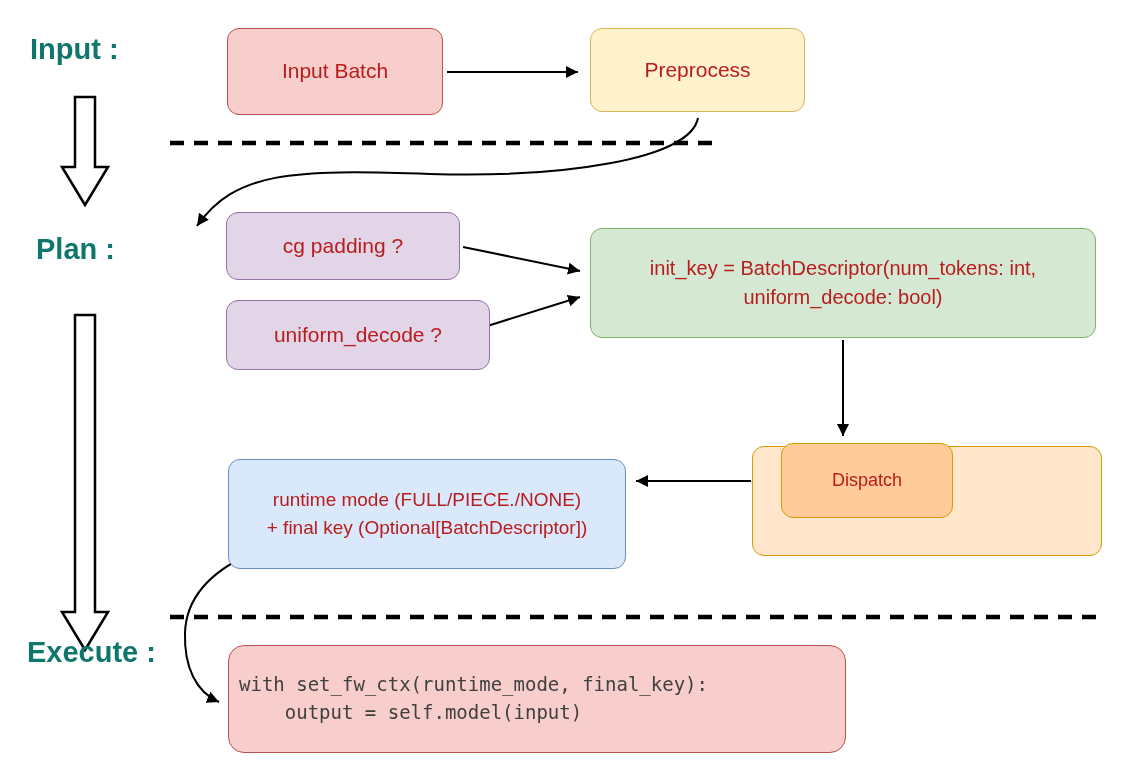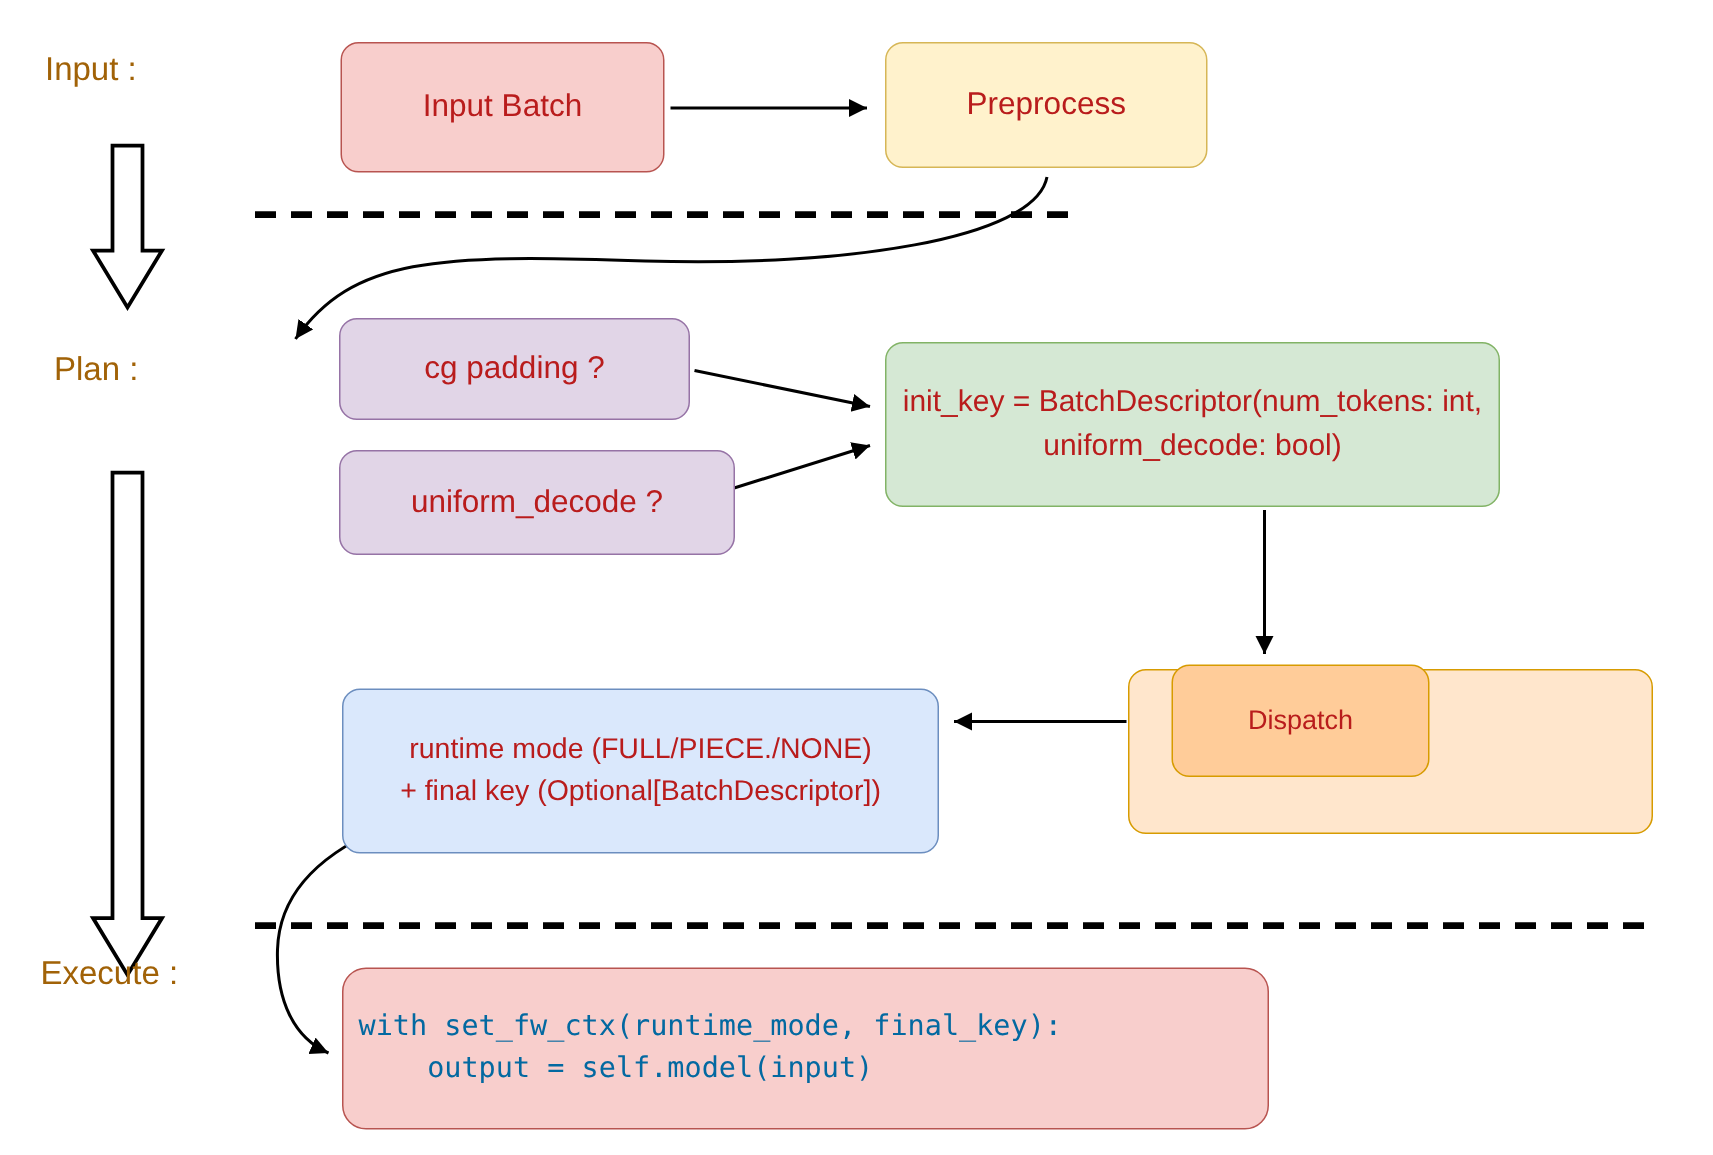--- a/index.html
+++ b/index.html
@@ -6,23 +6,23 @@
   .canvas{
     position:relative;
     width:1142px;height:770px;
     background:#ffffff;
     font-family:"Liberation Sans", sans-serif;
     overflow:hidden;
   }
   .layer{position:absolute;left:0;top:0;width:1142px;height:770px;}
   .stage-label{
     position:absolute;
-    font-weight:normal;
-    font-size:22px;
-    color:#a16207;
+    font-weight:bold;
+    font-size:29px;
+    color:#0f766e;
     white-space:nowrap;
   }
   .node{
     position:absolute;
     border-radius:12px;
     display:flex;
     flex-direction:column;
     align-items:center;
     justify-content:center;
     text-align:right;
@@ -37,21 +37,21 @@
   .green  {background:#d5e8d4;border:1.6px solid #82b366;}
   .blue   {background:#dae8fc;border:1.6px solid #6c8ebf;margin-top:16px;}
   .orange-light{background:#ffe6cc;border:1.6px solid #d79b00;}
   .orange-dark {background:#ffcc99;border:1.6px solid #d79b00;margin-left:24px;}
   .code-box{
     align-items:flex-start;
     justify-content:center;
     text-align:left;
     font-family:"DejaVu Sans Mono","Liberation Mono",monospace;
     font-size:19px;
-    color:#0369a1;
+    color:#404040;
     padding-left:10px;
     white-space:pre;
     border-radius:16px;
   }
   .two-line div{white-space:nowrap;}
 </style>
 </head>
 <body>
 
 <div class="canvas">
@@ -91,21 +91,21 @@
   </div>
 
   <div class="node purple" style="left:226px;top:212px;width:234px;height:68px;">
     <span>cg padding ?</span>
   </div>
 
   <div class="node purple" style="left:226px;top:300px;width:264px;height:70px;">
     <span>uniform_decode ?</span>
   </div>
 
-  <div class="node green two-line" style="left:590px;top:228px;width:410px;height:110px;font-size:20px;">
+  <div class="node green two-line" style="left:590px;top:228px;width:506px;height:110px;font-size:20px;">
     <div>init_key = BatchDescriptor(num_tokens: int,</div>
     <div>uniform_decode: bool)</div>
   </div>
 
   <div class="node orange-light" style="left:752px;top:446px;width:350px;height:110px;"></div>
 
 
   <div class="node orange-dark" style="left:757px;top:443px;width:172px;height:75px;font-size:18px;">
     <span>Dispatch</span>
   </div>

